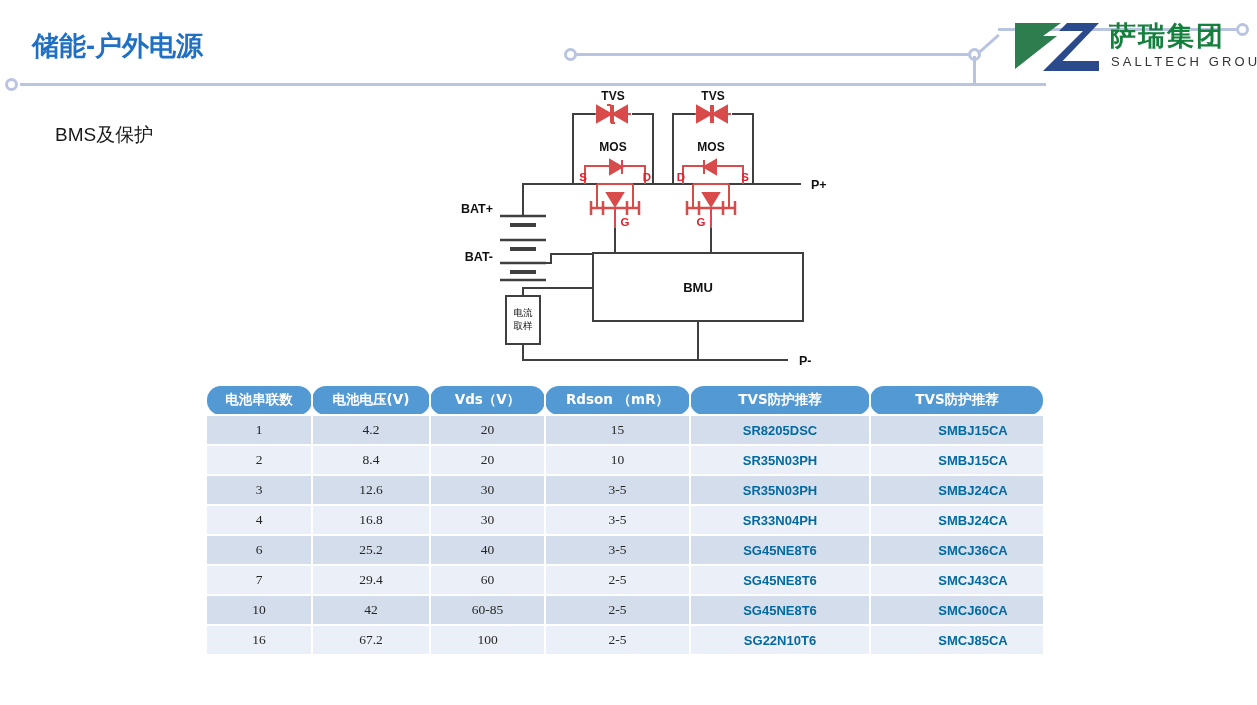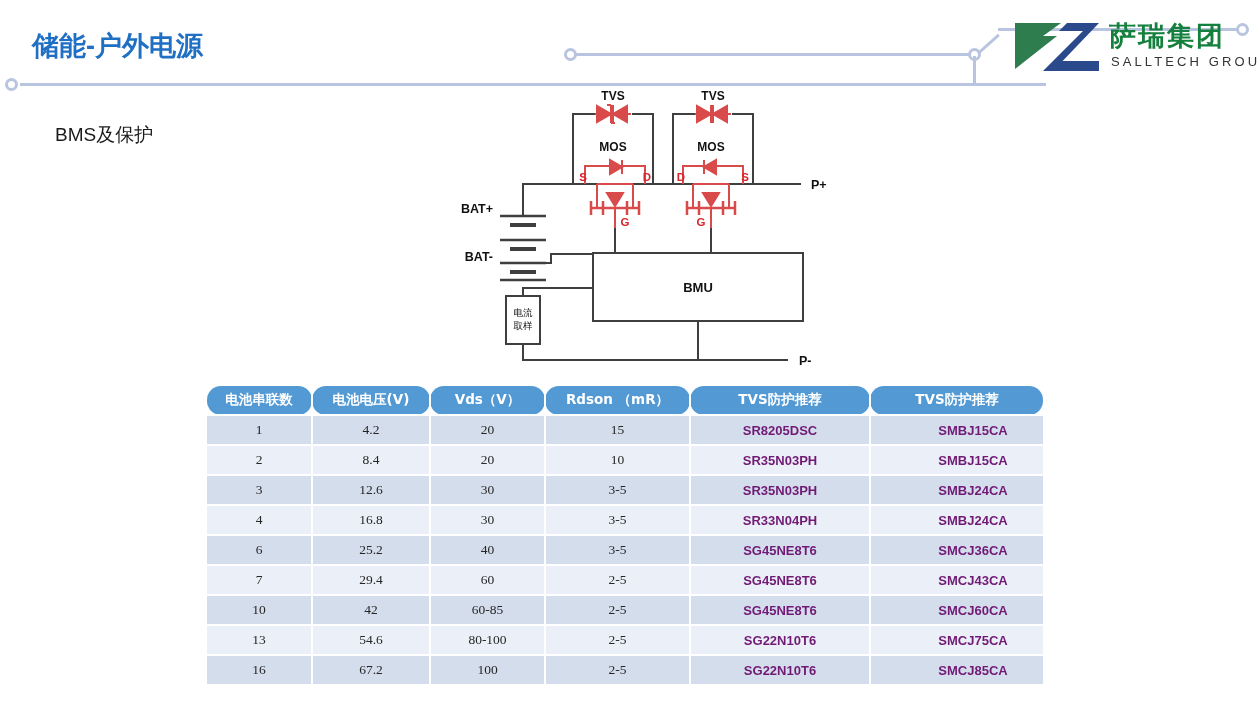--- a/index.html
+++ b/index.html
@@ -101,21 +101,21 @@
     color: #262626;
     border-bottom: 2px solid #ffffff;
     border-right: 2px solid #ffffff;
     padding: 0;
     font-family: "Liberation Serif", serif;
   }
   #spec-table td:last-child { border-right:none;padding-left:32px; }
   #spec-table tbody tr:nth-child(odd) td { background: #D4DDEC; }
   #spec-table tbody tr:nth-child(even) td { background: #EBEFF7; }
   #spec-table td.part {
-    color:#701a75;
+    color:#0369a1;
     font-weight:bold;
     font-family:"Liberation Sans", sans-serif;
     font-size:13px;
   }
 </style>
 </head>
 <body>
 
 <div id="slide-header">
 
@@ -316,28 +316,20 @@
       </tr>
       <tr>
         <td>10</td>
         <td>42</td>
         <td>60-85</td>
         <td>2-5</td>
         <td class="part">SG45NE8T6</td>
         <td class="part">SMCJ60CA</td>
       </tr>
       <tr>
-        <td>13</td>
-        <td>54.6</td>
-        <td>80-100</td>
-        <td>2-5</td>
-        <td class="part">SG22N10T6</td>
-        <td class="part">SMCJ75CA</td>
-      </tr>
-      <tr>
         <td>16</td>
         <td>67.2</td>
         <td>100</td>
         <td>2-5</td>
         <td class="part">SG22N10T6</td>
         <td class="part">SMCJ85CA</td>
       </tr>
     </tbody>
 </table>
 

